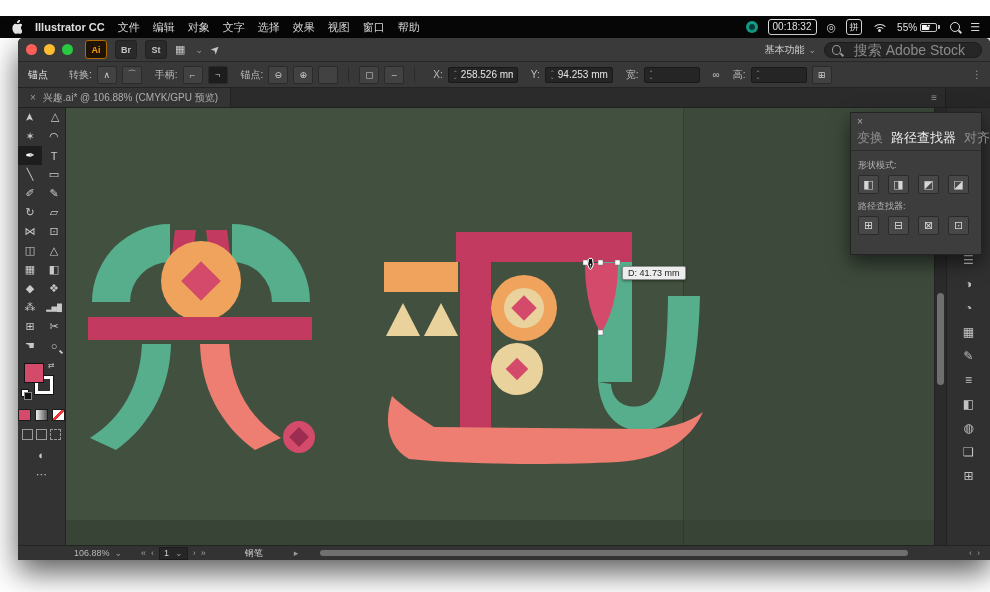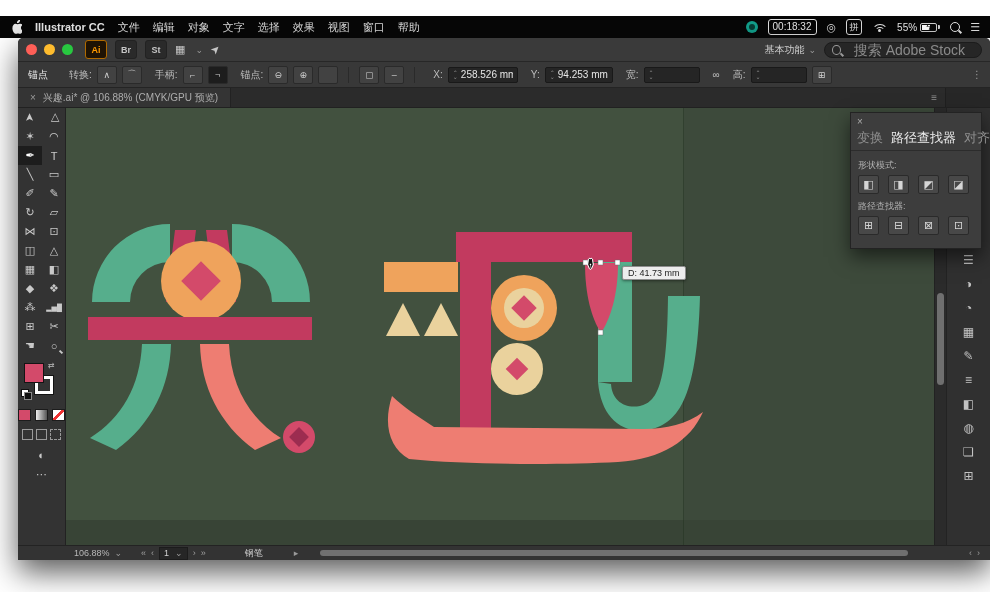--- a/index.html
+++ b/index.html
@@ -121,21 +121,21 @@
   .dock-icon{width:24px;height:14px;color:#c3c3c3;font-size:12px;display:flex;align-items:center;justify-content:center;}
 
   
   .pathfinder{position:absolute;left:832px;top:4px;width:130px;background:#3d3d3d;border:1px solid #232323;
     box-shadow:0 8px 18px rgba(0,0,0,.55);color:#c9c9c9;z-index:5;}
   .pf-head{height:13px;display:flex;align-items:center;padding:2px 6px 0;}
   .pf-close{color:#aaa;font-size:10px;line-height:10px;}
   .pf-tabs{display:flex;gap:8px;padding:1px 6px 3px;align-items:center;border-bottom:1px solid #2c2c2c;}
   .pf-tab{color:#8f8f8f;font-size:13px;white-space:nowrap;}
   .pf-tab.active{color:#ececec;font-family:Liberation Serif, serif;}
-  .pf-body{padding:5px 7px 7px;}
+  .pf-body{padding:5px 7px 13px;}
   .pf-label{font-size:9px;color:#b0b0b0;margin:3px 0;}
   .pf-row{display:flex;gap:9px;margin:3px 0 6px;}
   .pf-btn{width:19px;height:17px;background:#484848;border:1px solid #2a2a2a;border-radius:2px;color:#d6d6d6;
     font-size:11px;display:flex;align-items:center;justify-content:center;}
 
   
   .statusbar{position:absolute;top:507px;left:0;width:972px;height:15px;background:#333;border-top:1px solid #232323;
     display:flex;align-items:center;font-size:9px;color:#b9b9b9;padding:0 10px 0 56px;box-sizing:border-box;gap:5px;}
   .zoom-box{display:flex;align-items:center;gap:3px;}
   .ab-nav{display:flex;align-items:center;gap:5px;margin-left:14px;color:#9f9f9f;}

